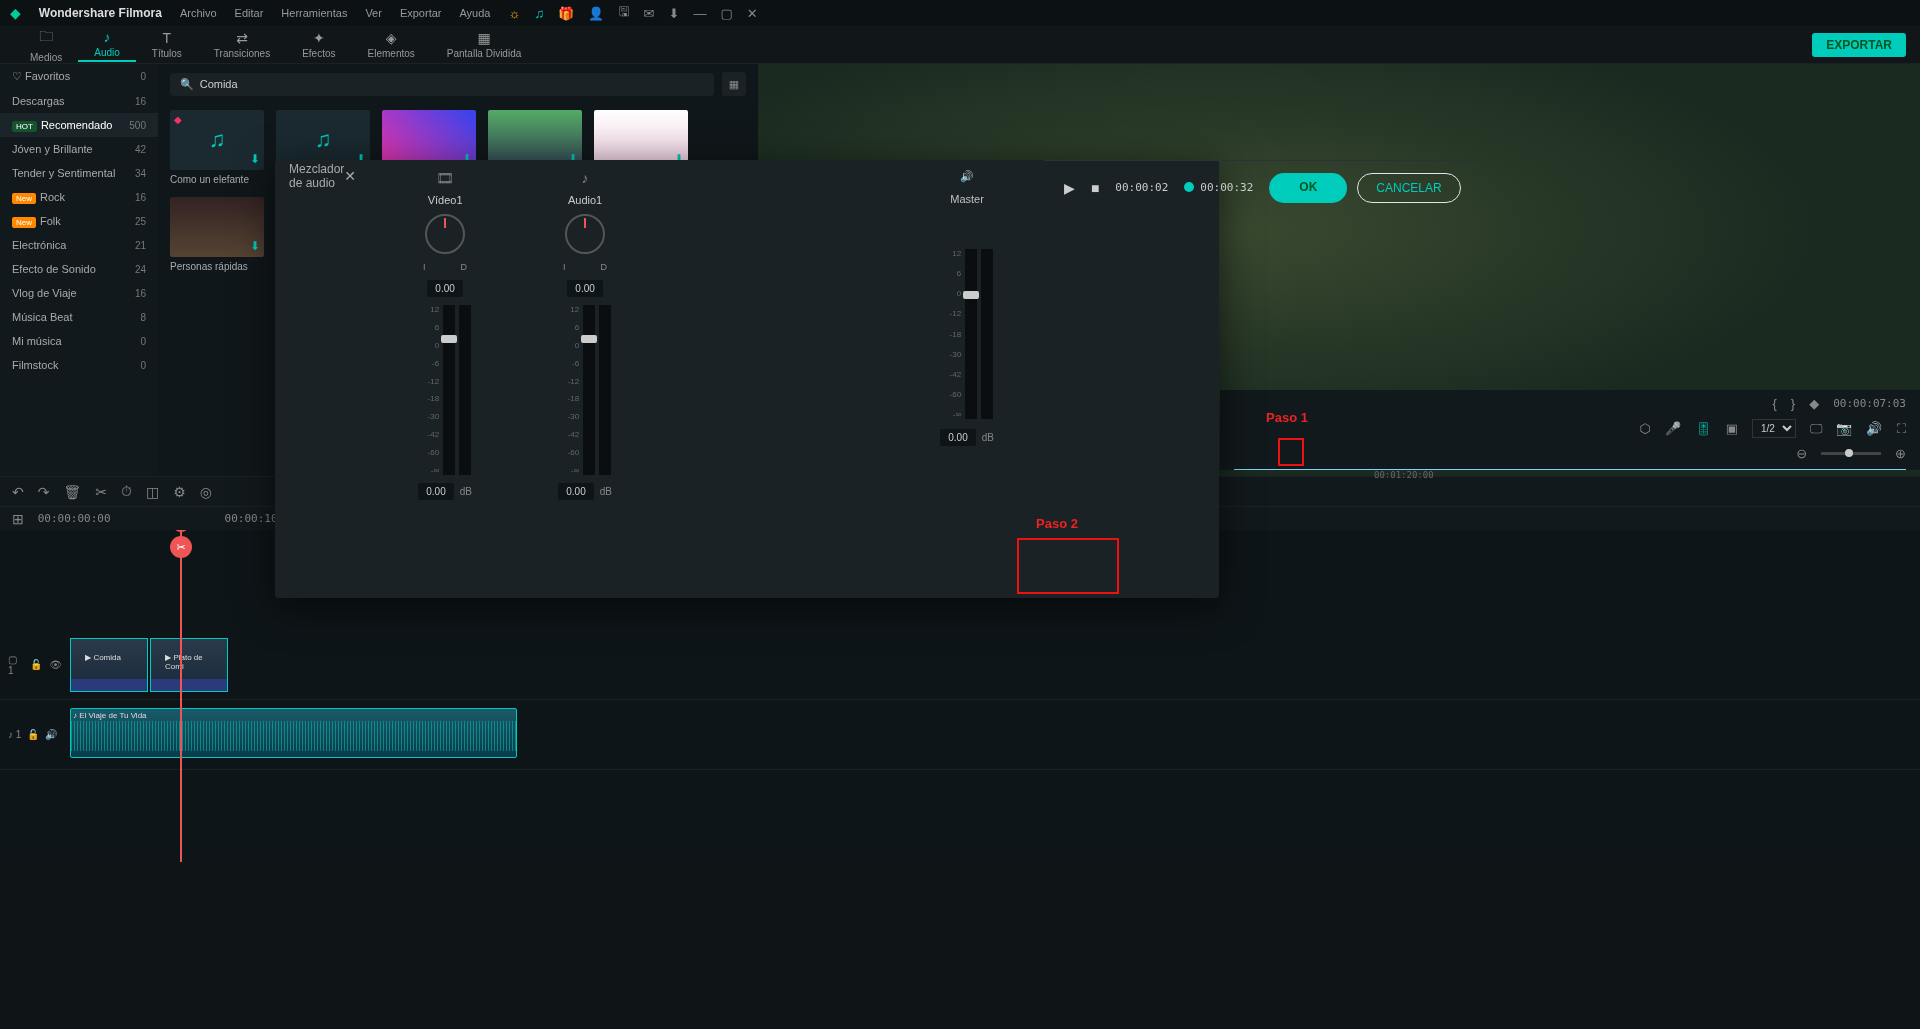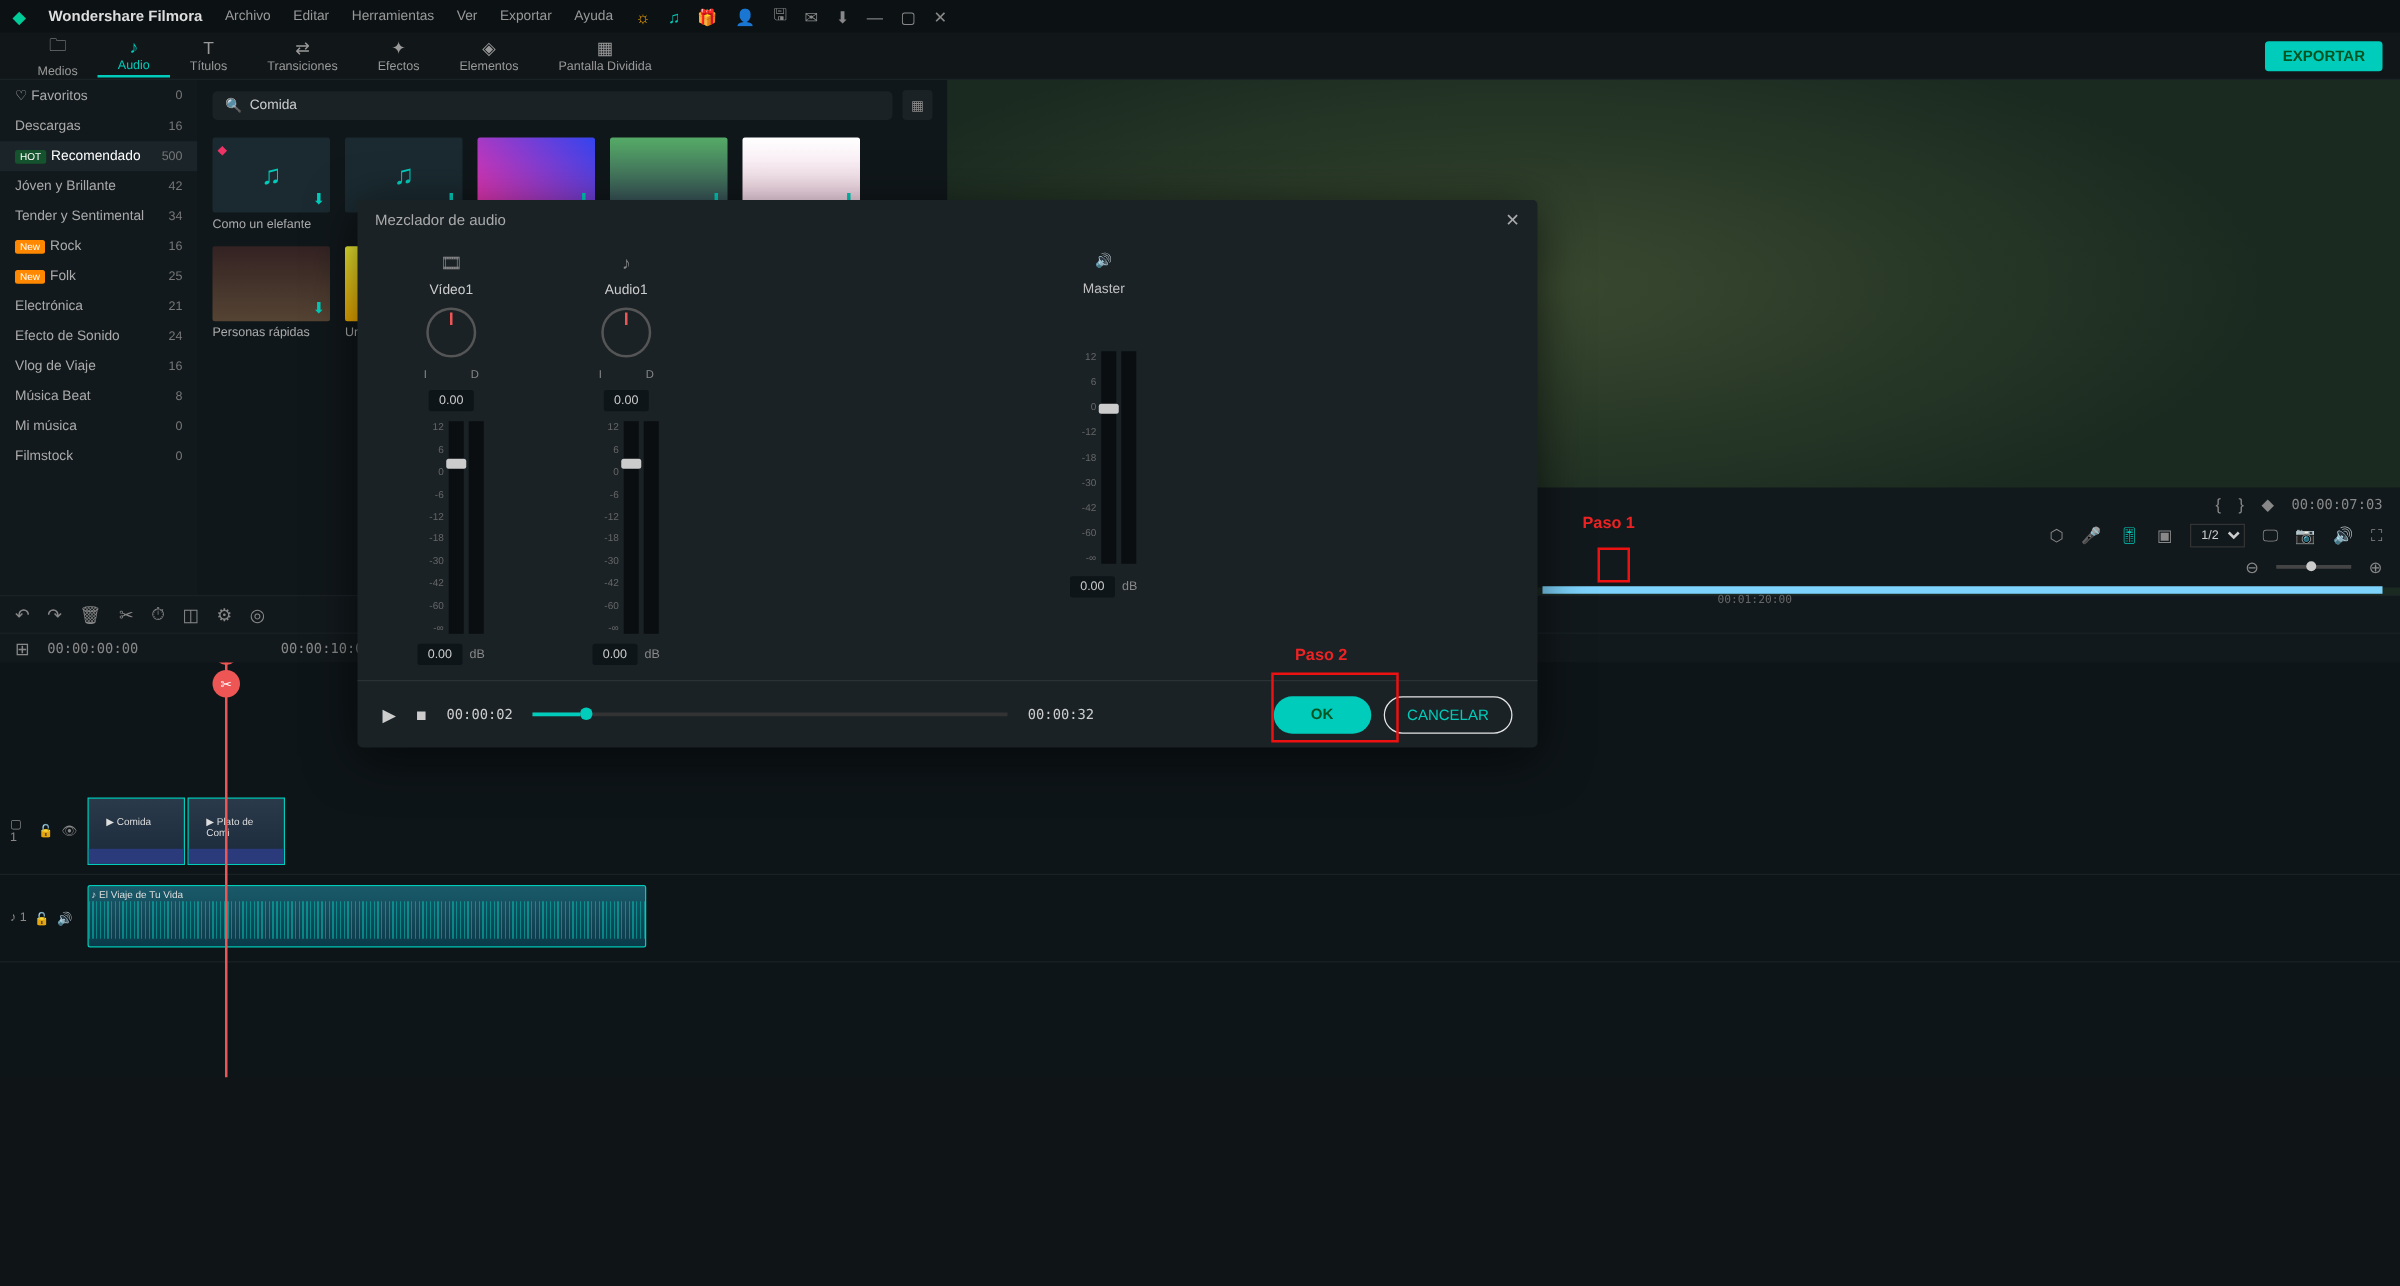--- a/index.html
+++ b/index.html
@@ -48,21 +48,21 @@
 .clip-video{position:absolute;left:0;top:8px;height:54px;display:flex;gap:2px}
 .clip-video .vclip{width:78px;height:54px;background:linear-gradient(#2a3a4a,#1a2a3a);border:1px solid #0cb;border-radius:0;position:relative;font-size:8px;color:#ddd;padding:14px}
 .clip-video .vclip::after{content:'';position:absolute;bottom:0;left:0;right:0;height:12px;background:#2a3a7a}
 .clip-audio{position:absolute;left:0;top:8px;height:50px;width:447px;background:linear-gradient(#1a5a6a,#0a3a4a);border:1px solid #0cb;border-radius:2px;font-size:8px;color:#ddd;padding:2px}
 .clip-audio .wave{position:absolute;left:0;right:0;bottom:6px;height:30px;background:repeating-linear-gradient(90deg,#0cb 0 1px,transparent 1px 3px);opacity:.5}
 .playhead{position:absolute;left:180px;top:0;bottom:0;width:2px;background:#e55;z-index:50}
 .playhead::before{content:'';position:absolute;top:-16px;left:-8px;width:18px;height:18px;background:#e55;border-radius:50%}
 .playhead .scissors{position:absolute;top:6px;left:-10px;width:22px;height:22px;background:#e55;border-radius:50%;color:#fff;display:flex;align-items:center;justify-content:center;font-size:11px}
 
 
-.modal{position:absolute;left:286px;top:160px;width:944px;height:438px;background:#1a2226;border-radius:4px;box-shadow:0 8px 40px rgba(0,0,0,.6);z-index:100;display:flex;flex-direction:column}
+.modal{position:absolute;left:275px;top:160px;width:944px;height:438px;background:#1a2226;border-radius:4px;box-shadow:0 8px 40px rgba(0,0,0,.6);z-index:100;display:flex;}
 .modal-head{height:32px;display:flex;align-items:center;justify-content:space-between;padding:0 14px;color:#aaa;font-size:12px}
 .modal-head .close{cursor:pointer;font-size:14px}
 .modal-body{flex:1;display:flex}
 .mixer-col{width:520px;display:flex;padding:10px 20px;gap:30px}
 .channel{display:flex;flex-direction:column;align-items:center;gap:8px;width:110px}
 .channel .ch-ico{color:#888;font-size:14px}
 .channel .ch-name{font-size:11px;color:#ccc}
 .knob{width:40px;height:40px;border:2px solid #555;border-radius:50%;position:relative}
 .knob::after{content:'';position:absolute;top:2px;left:50%;width:2px;height:10px;background:#e55;transform:translateX(-50%)}
 .knob-labels{display:flex;justify-content:space-between;width:44px;font-size:9px;color:#888}
@@ -95,21 +95,21 @@
 
 
 .preview-ctrl{position:absolute;right:0;top:390px;width:700px;height:80px;padding:6px 14px;display:flex;flex-direction:column;gap:8px;background:#12191c}
 .pc-row{display:flex;align-items:center;gap:14px;justify-content:flex-end}
 .pc-row .ico{color:#888;font-size:13px;cursor:pointer}
 .pc-row .tcode{color:#888;font-size:11px;font-family:monospace}
 .pc-row select{background:#12191c;border:1px solid #333;color:#ccc;font-size:10px;padding:2px 4px}
 .vol-slider{width:60px;height:3px;background:#444;position:relative}
 .vol-slider .vh{position:absolute;left:40%;top:-3px;width:8px;height:8px;background:#ccc;border-radius:50%}
 
-.timeline-ruler2{height:18px;border-top:6px solid #7dd3fc;position:relative;font-size:9px;color:#666}
+.timeline-ruler2{height:18px;border-top:1px solid #7dd3fc;position:relative;font-size:9px;color:#666}
 .timeline-ruler2 .t{position:absolute;font-family:monospace}
 </style>
 </head>
 <body>
 
 <div class="menubar">
   <span class="logo">◆</span>
   <span class="appname">Wondershare Filmora</span>
   <span class="menu-item">Archivo</span>
   <span class="menu-item">Editar</span>

